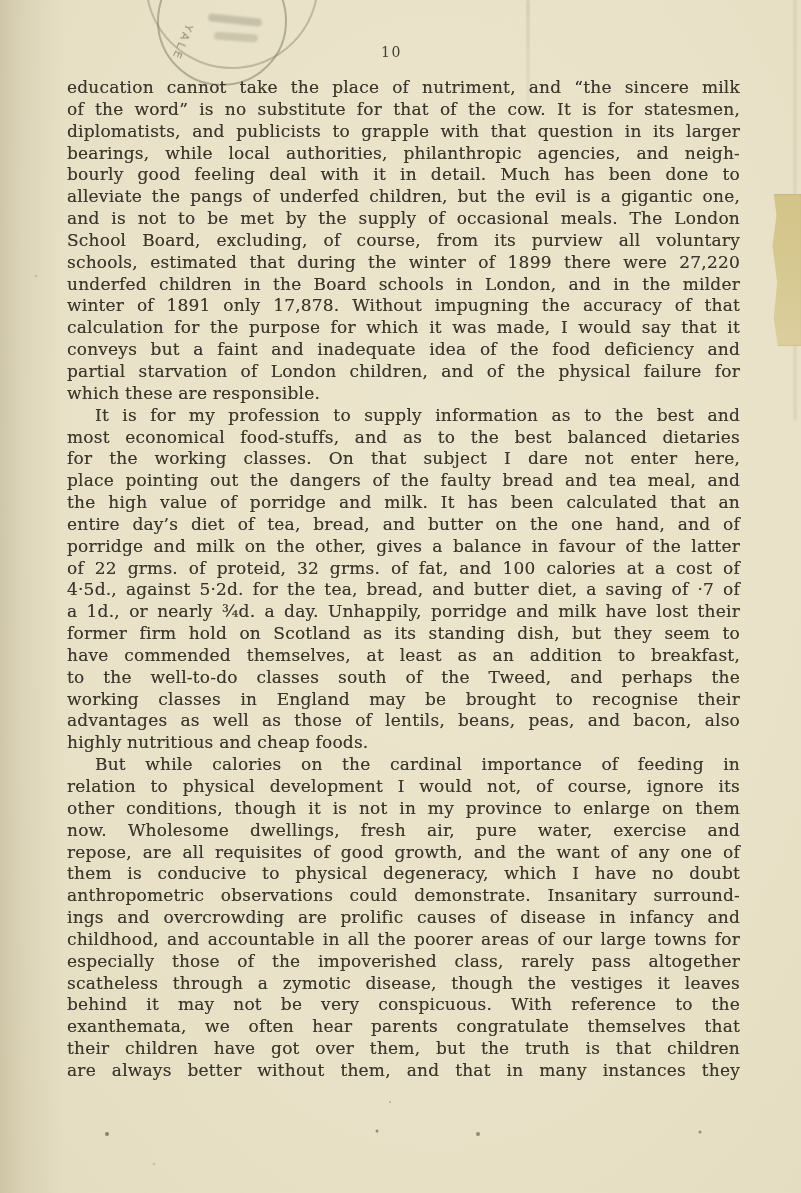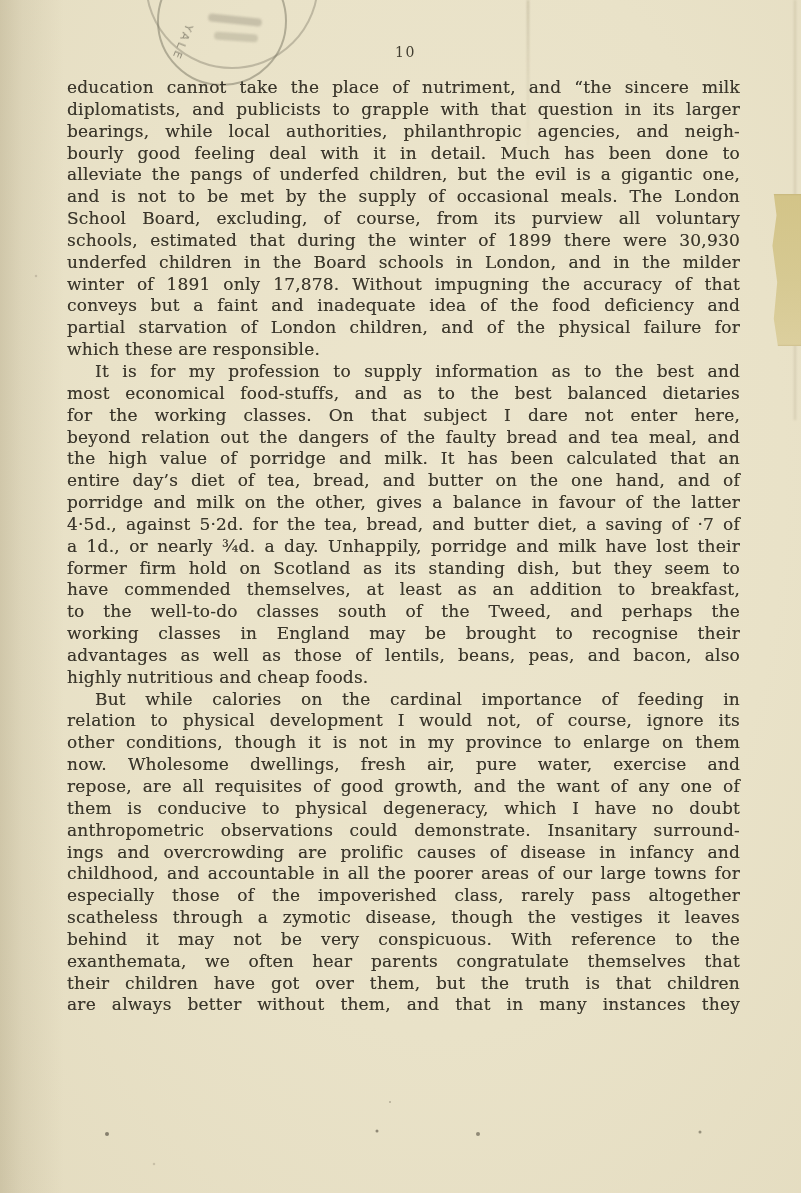--- a/index.html
+++ b/index.html
@@ -64,21 +64,21 @@
     background: rgba(118,114,96,0.30); border-radius: 4px;
     transform: rotate(186deg); filter: blur(1.3px);
   }
   .stamp-smudge-2 {
     position: absolute; left: 214px; top: 33px; width: 44px; height: 8px;
     background: rgba(118,114,96,0.26); border-radius: 4px;
     transform: rotate(184deg); filter: blur(1.3px);
   }
   
   .page-number {
-    position: absolute; left: 78px; top: 44px; width: 655px;
+    position: absolute; left: 64px; top: 44px; width: 655px;
     text-align: center; font-size: 14px; letter-spacing: 1.5px;
     color: #423e31;
   }
   
   .text-block {
     position: absolute; left: 67px; top: 77px; width: 673px;
     font-size: 17px; letter-spacing: 0.2px;
     text-shadow: 0 0 0.5px rgba(58,54,43,0.55);
   }
   .line {
@@ -118,42 +118,45 @@
     <div class="stamp-smudge-2"></div>
     <div class="stamp-text">YALE</div>
   </div>
 
   <div class="page-number">10</div>
 
   <div class="text-block">
     <div class="paragraph closed">
 
     <div class="line">education cannot take the place of nutriment, and “the sincere milk</div>
+        <div class="line">of the word” is no substitute for that of the cow.  It is for statesmen,</div>
         <div class="line">diplomatists, and publicists to grapple with that question in its larger</div>
         <div class="line">bearings, while local authorities, philanthropic agencies, and neigh-</div>
         <div class="line">bourly good feeling deal with it in detail.  Much has been done to</div>
         <div class="line">alleviate the pangs of underfed children, but the evil is a gigantic one,</div>
         <div class="line">and is not to be met by the supply of occasional meals.  The London</div>
         <div class="line">School Board, excluding, of course, from its purview all voluntary</div>
-        <div class="line">schools, estimated that during the winter of 1899 there were 30,930</div>
+        <div class="line">schools, estimated that during the winter of 1899 there were 27,220</div>
         <div class="line">underfed children in the Board schools in London, and in the milder</div>
         <div class="line">winter of 1891 only 17,878.  Without impugning the accuracy of that</div>
+        <div class="line">calculation for the purpose for which it was made, I would say that it</div>
         <div class="line">conveys but a faint and inadequate idea of the food deficiency and</div>
         <div class="line">partial starvation of London children, and of the physical failure for</div>
         <div class="line">which these are responsible.</div>
       </div>
     <div class="paragraph closed indented">
 
     <div class="line">It is for my profession to supply information as to the best and</div>
         <div class="line">most economical food-stuffs, and as to the best balanced dietaries</div>
         <div class="line">for the working classes.  On that subject I dare not enter here,</div>
-        <div class="line">beyond relation out the dangers of the faulty bread and tea meal, and</div>
+        <div class="line">place pointing out the dangers of the faulty bread and tea meal, and</div>
         <div class="line">the high value of porridge and milk.  It has been calculated that an</div>
         <div class="line">entire day’s diet of tea, bread, and butter on the one hand, and of</div>
         <div class="line">porridge and milk on the other, gives a balance in favour of the latter</div>
+        <div class="line">of 22 grms. of proteid, 32 grms. of fat, and 100 calories at a cost of</div>
         <div class="line">4·5d., against 5·2d. for the tea, bread, and butter diet, a saving of ·7 of</div>
         <div class="line">a 1d., or nearly ¾d. a day.  Unhappily, porridge and milk have lost their</div>
         <div class="line">former firm hold on Scotland as its standing dish, but they seem to</div>
         <div class="line">have commended themselves, at least as an addition to breakfast,</div>
         <div class="line">to the well-to-do classes south of the Tweed, and perhaps the</div>
         <div class="line">working classes in England may be brought to recognise their</div>
         <div class="line">advantages as well as those of lentils, beans, peas, and bacon, also</div>
         <div class="line">highly nutritious and cheap foods.</div>
       </div>
     <div class="paragraph open indented">

